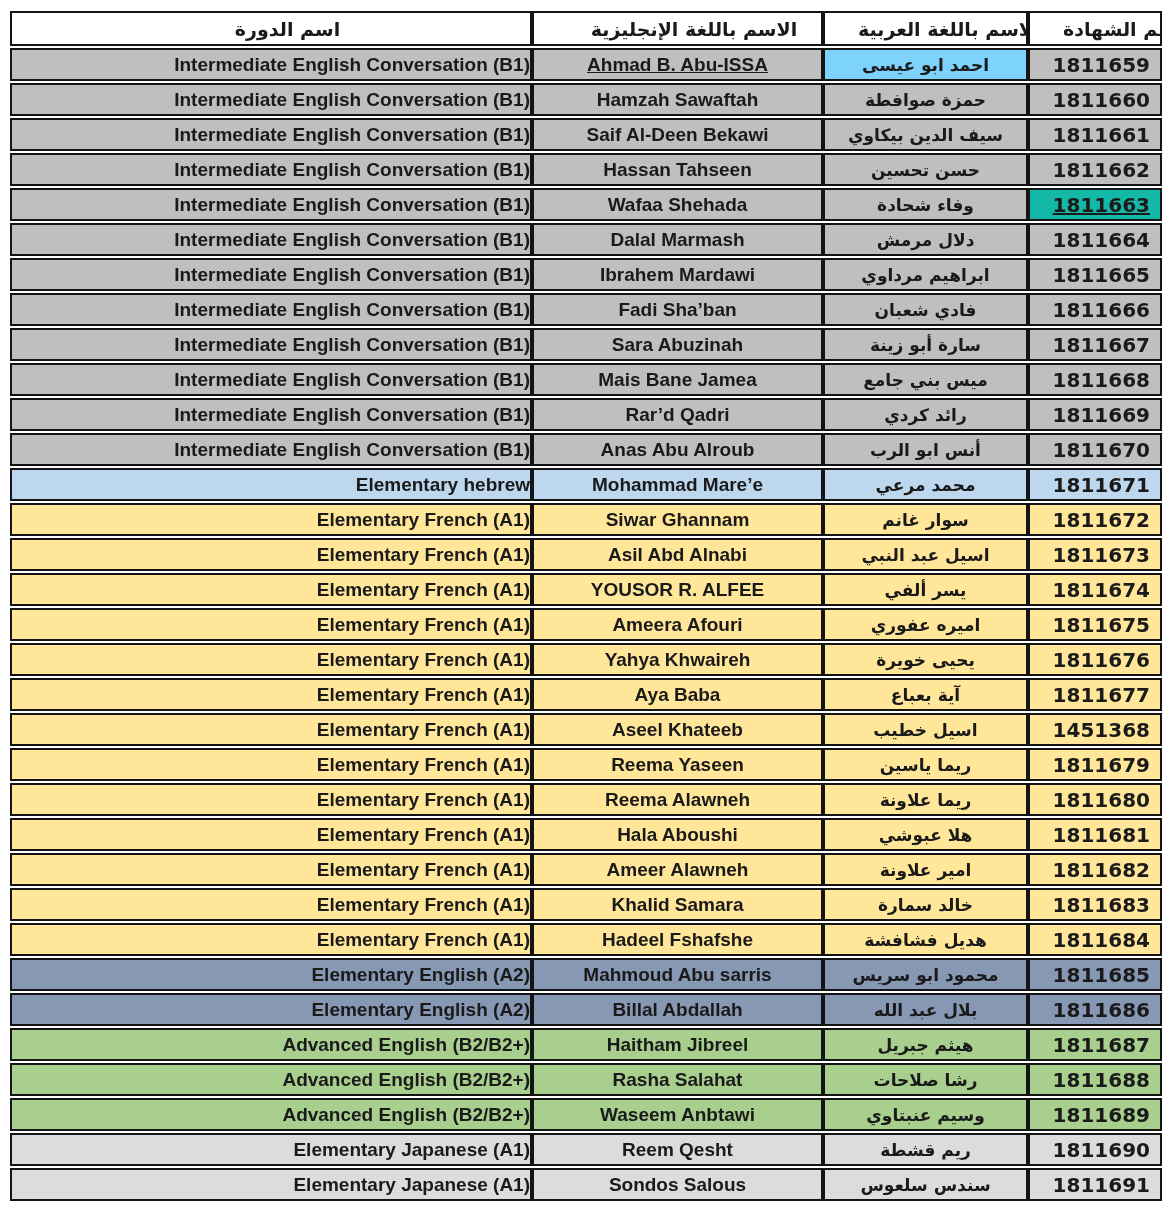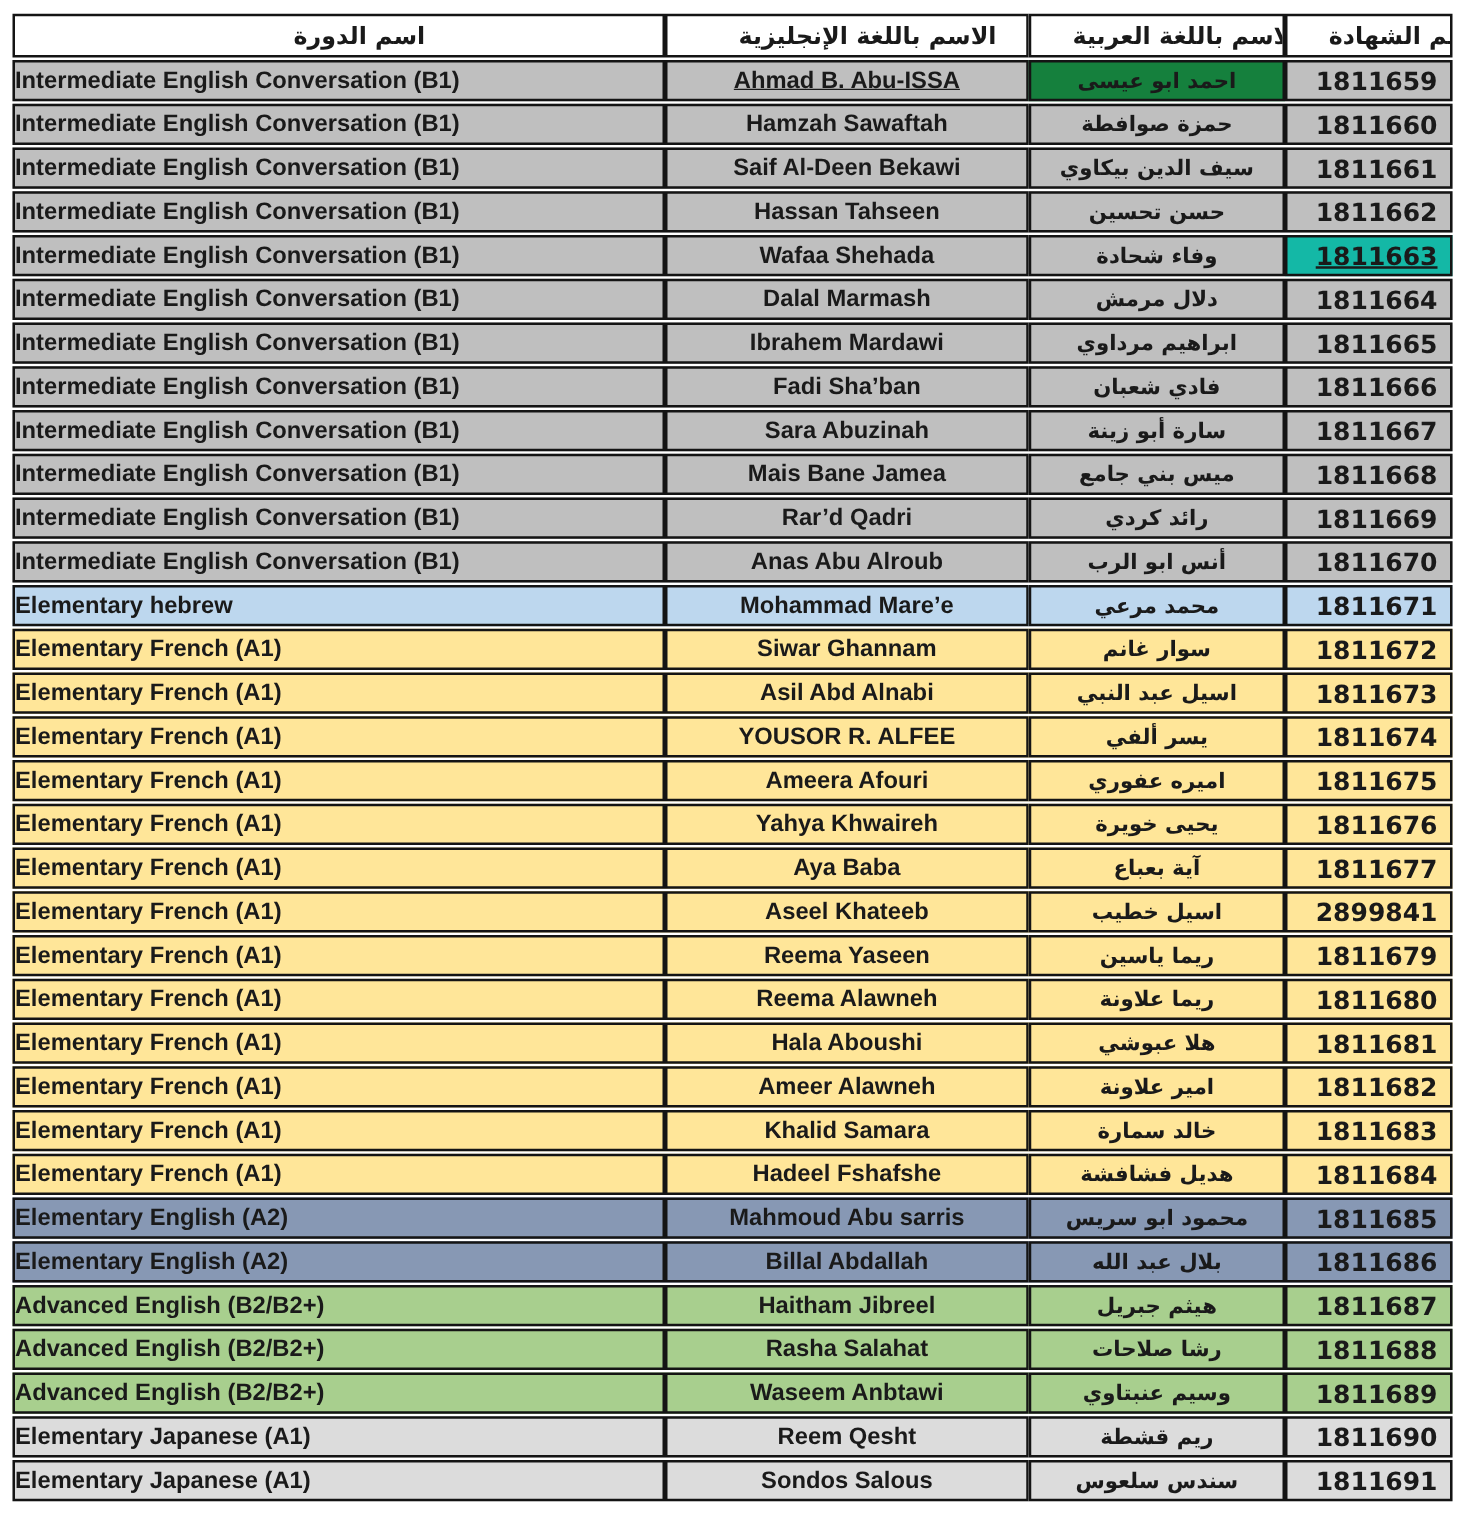--- a/index.html
+++ b/index.html
@@ -39,21 +39,21 @@
     font-size: 19px;
     text-align: center;
     font-family: "DejaVu Sans", "Liberation Sans", sans-serif;
     padding-left: 33px;
   }
   tbody td { height: 29px; }
 
   td.course {
     font-size: 19px;
     font-weight: 700;
-    text-align: left;
+    text-align: right;
   }
   td.ename {
     font-size: 19px;
     font-weight: 700;
     text-align: center;
   }
   td.aname {
     font-size: 17px;
     font-weight: 700;
     text-align: center;
@@ -83,21 +83,21 @@
         <th>اسم الدورة</th>
         <th>الاسم باللغة الإنجليزية</th>
         <th>الاسم باللغة العربية</th>
         <th>رقم الشهادة</th>
       </tr>
     </thead>
     <tbody id="rows">
         <tr>
     <td class="course" style="background: rgb(191, 191, 191);">Intermediate English Conversation (B1)</td>
     <td class="ename" style="background: rgb(191, 191, 191); text-decoration: underline;">Ahmad B. Abu-ISSA</td>
-    <td class="aname" style="background: #15803d;">احمد ابو عيسى</td>
+    <td class="aname" style="background: #7dd3fc;">احمد ابو عيسى</td>
     <td class="cnum" style="background: rgb(191, 191, 191);">1811659</td>
   </tr>
         <tr>
     <td class="course" style="background: rgb(191, 191, 191);">Intermediate English Conversation (B1)</td>
     <td class="ename" style="background: rgb(191, 191, 191);">Hamzah Sawaftah</td>
     <td class="aname" style="background: rgb(191, 191, 191);">حمزة صوافطة</td>
     <td class="cnum" style="background: rgb(191, 191, 191);">1811660</td>
   </tr>
         <tr>
     <td class="course" style="background: rgb(191, 191, 191);">Intermediate English Conversation (B1)</td>
@@ -198,21 +198,21 @@
         <tr>
     <td class="course" style="background: rgb(255, 230, 153);">Elementary French (A1)</td>
     <td class="ename" style="background: rgb(255, 230, 153);">Aya Baba</td>
     <td class="aname" style="background: rgb(255, 230, 153);">آية بعباع</td>
     <td class="cnum" style="background: rgb(255, 230, 153);">1811677</td>
   </tr>
         <tr>
     <td class="course" style="background: rgb(255, 230, 153);">Elementary French (A1)</td>
     <td class="ename" style="background: rgb(255, 230, 153);">Aseel Khateeb</td>
     <td class="aname" style="background: rgb(255, 230, 153);">اسيل خطيب</td>
-    <td class="cnum" style="background: rgb(255, 230, 153);">2899841</td>
+    <td class="cnum" style="background: rgb(255, 230, 153);">1451368</td>
   </tr>
         <tr>
     <td class="course" style="background: rgb(255, 230, 153);">Elementary French (A1)</td>
     <td class="ename" style="background: rgb(255, 230, 153);">Reema Yaseen</td>
     <td class="aname" style="background: rgb(255, 230, 153);">ريما ياسين</td>
     <td class="cnum" style="background: rgb(255, 230, 153);">1811679</td>
   </tr>
         <tr>
     <td class="course" style="background: rgb(255, 230, 153);">Elementary French (A1)</td>
     <td class="ename" style="background: rgb(255, 230, 153);">Reema Alawneh</td>

